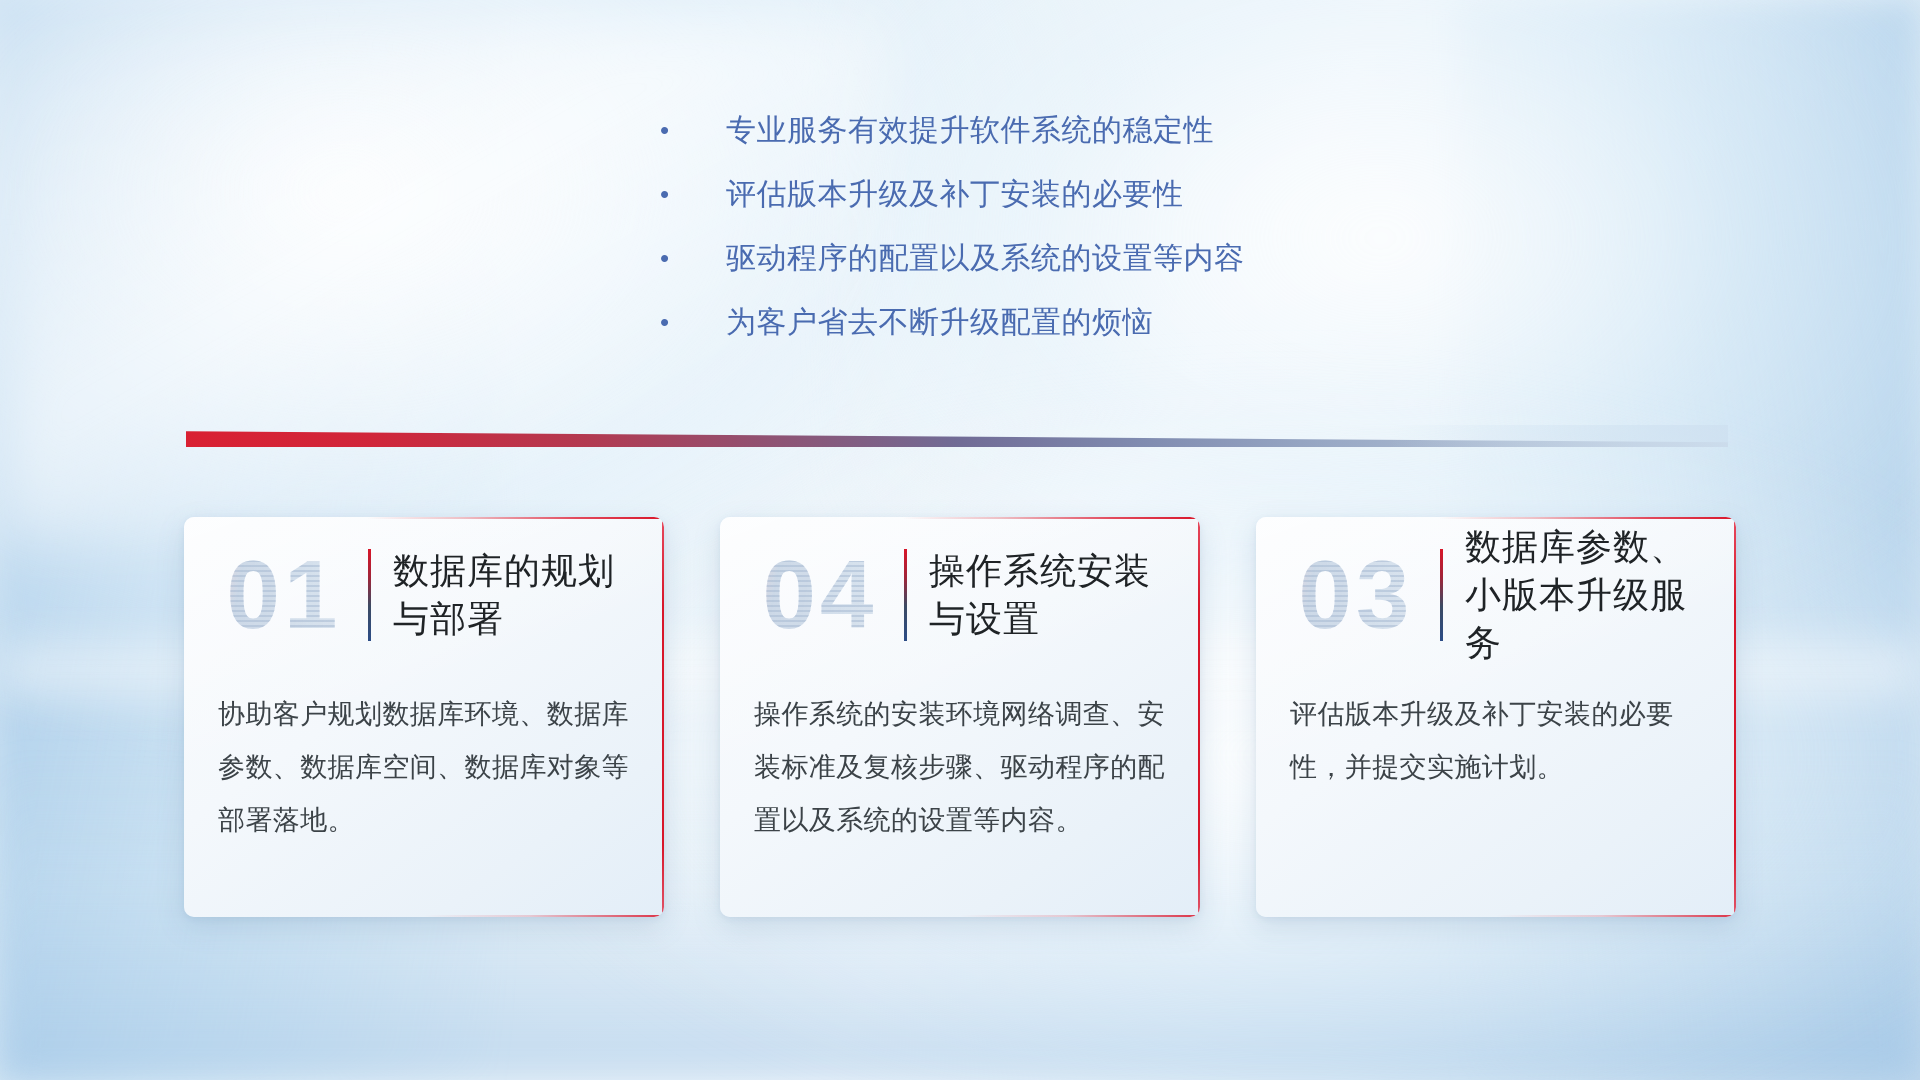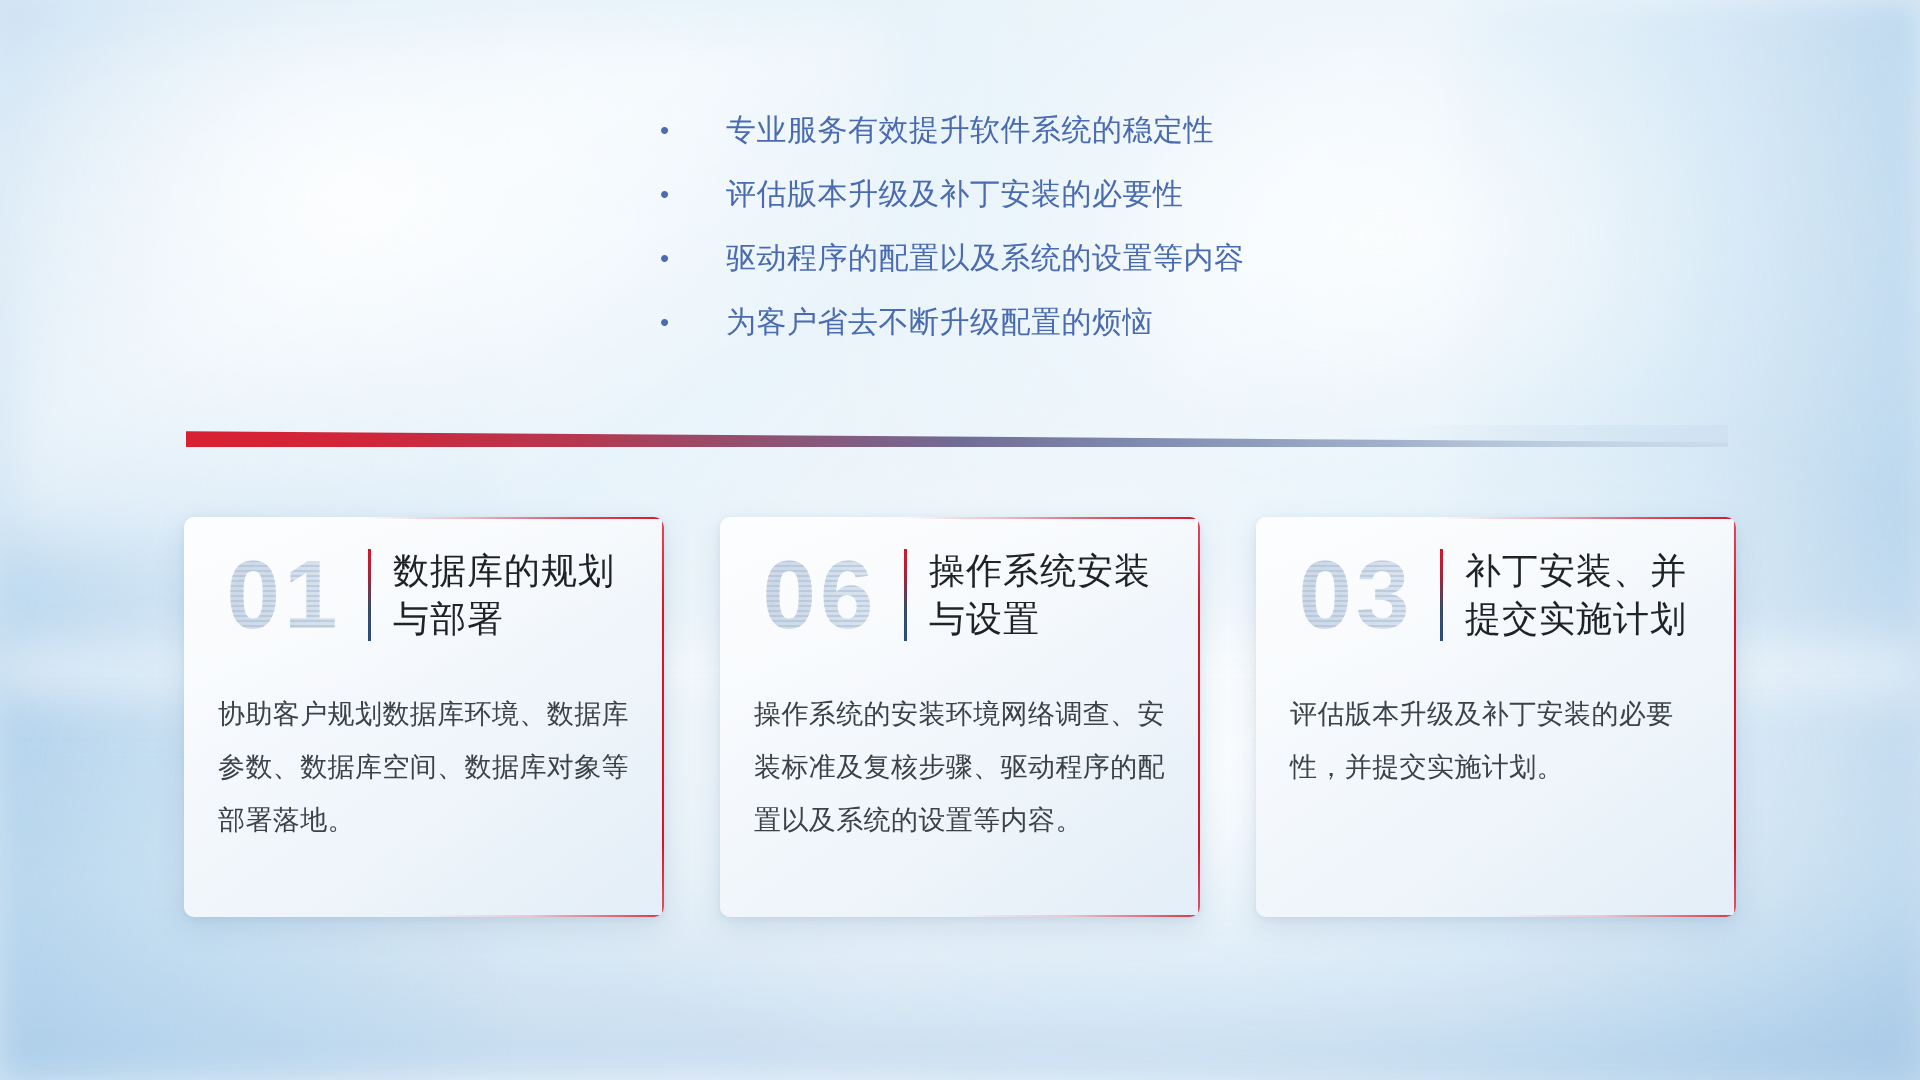--- a/index.html
+++ b/index.html
@@ -263,33 +263,33 @@
     </div>
     <div class="card-body">协助客户规划数据库环境、数据库参数、数据库空间、数据库对象等部署落地。</div>
   </div>
 
   <div class="card">
     <div class="card-sheen"></div>
     <div class="card-edge-t"></div>
     <div class="card-edge-r"></div>
     <div class="card-edge-b"></div>
     <div class="card-head">
-      <div class="card-number">06</div>
+      <div class="card-number">04</div>
       <div class="card-rule"></div>
       <div class="card-title">操作系统安装与设置</div>
     </div>
     <div class="card-body">操作系统的安装环境网络调查、安装标准及复核步骤、驱动程序的配置以及系统的设置等内容。</div>
   </div>
 
   <div class="card">
     <div class="card-sheen"></div>
     <div class="card-edge-t"></div>
     <div class="card-edge-r"></div>
     <div class="card-edge-b"></div>
     <div class="card-head">
       <div class="card-number">03</div>
       <div class="card-rule"></div>
-      <div class="card-title">补丁安装、并提交实施计划</div>
+      <div class="card-title">数据库参数、小版本升级服务</div>
     </div>
     <div class="card-body">评估版本升级及补丁安装的必要性，并提交实施计划。</div>
   </div>
 
 </div>
 
 </body></html>

